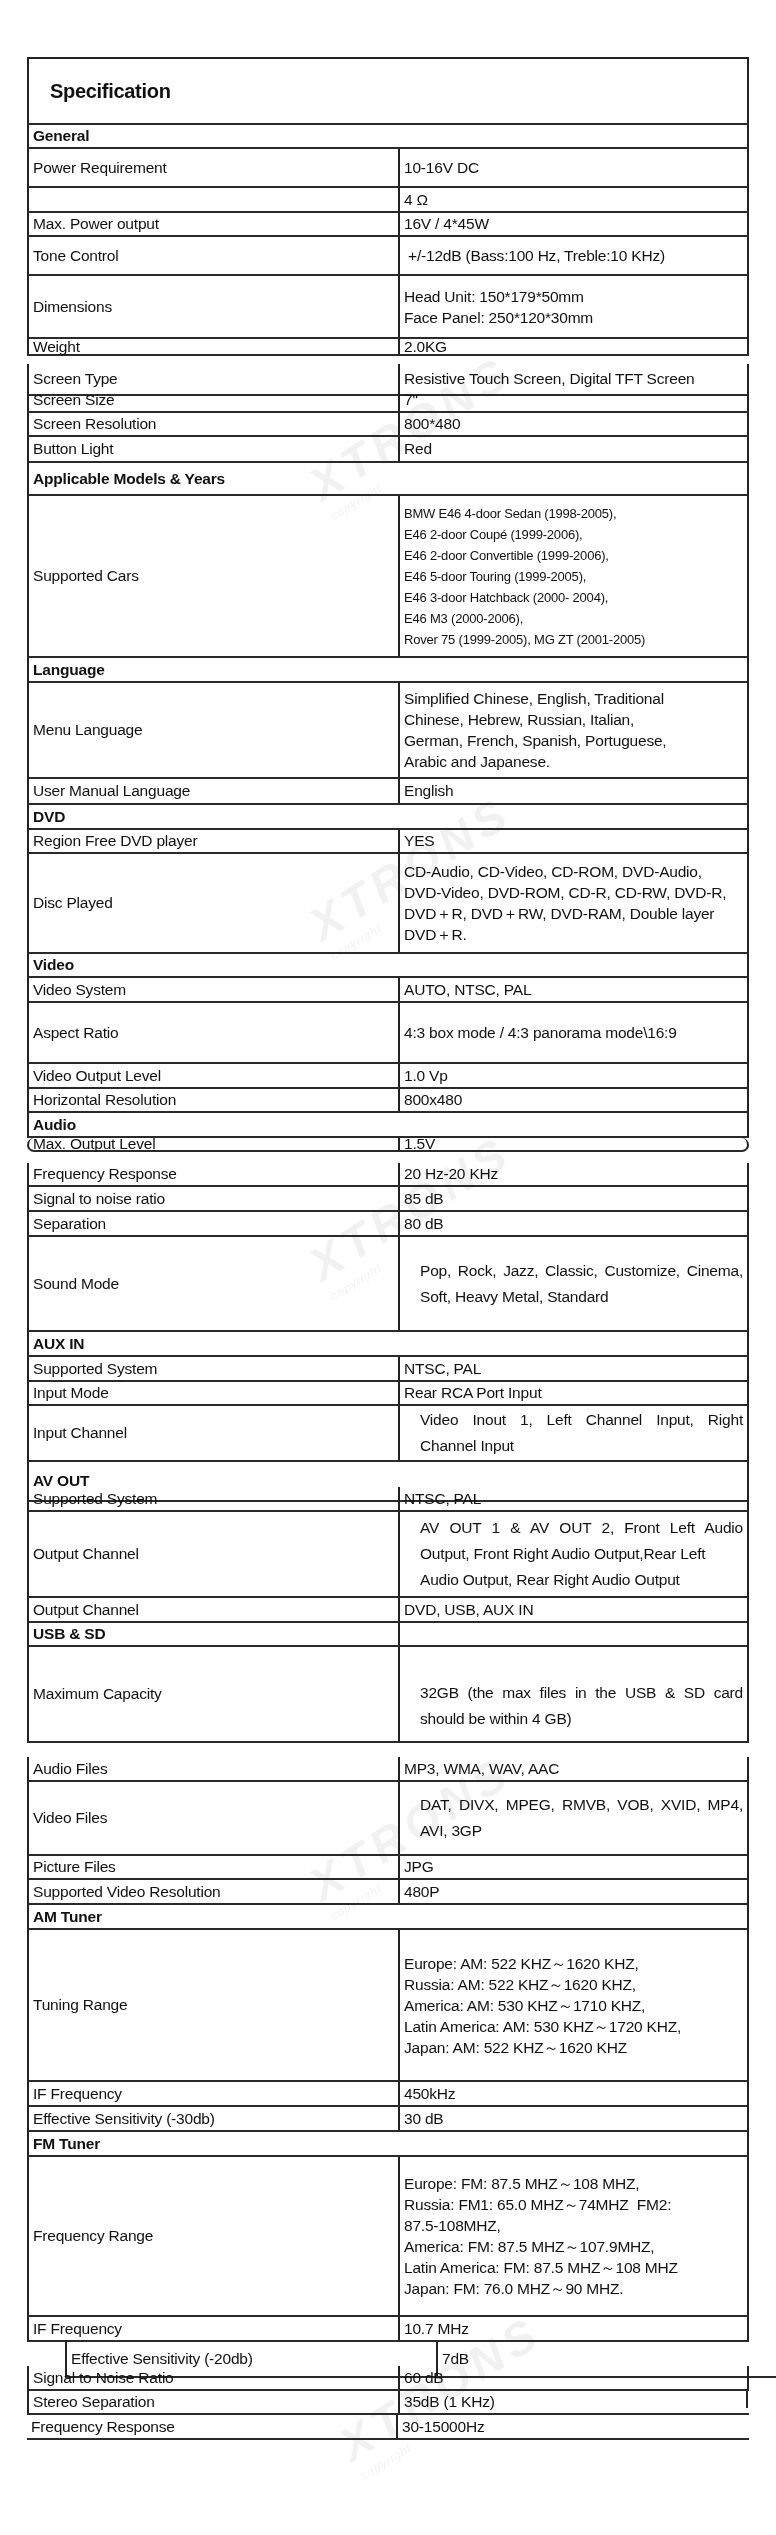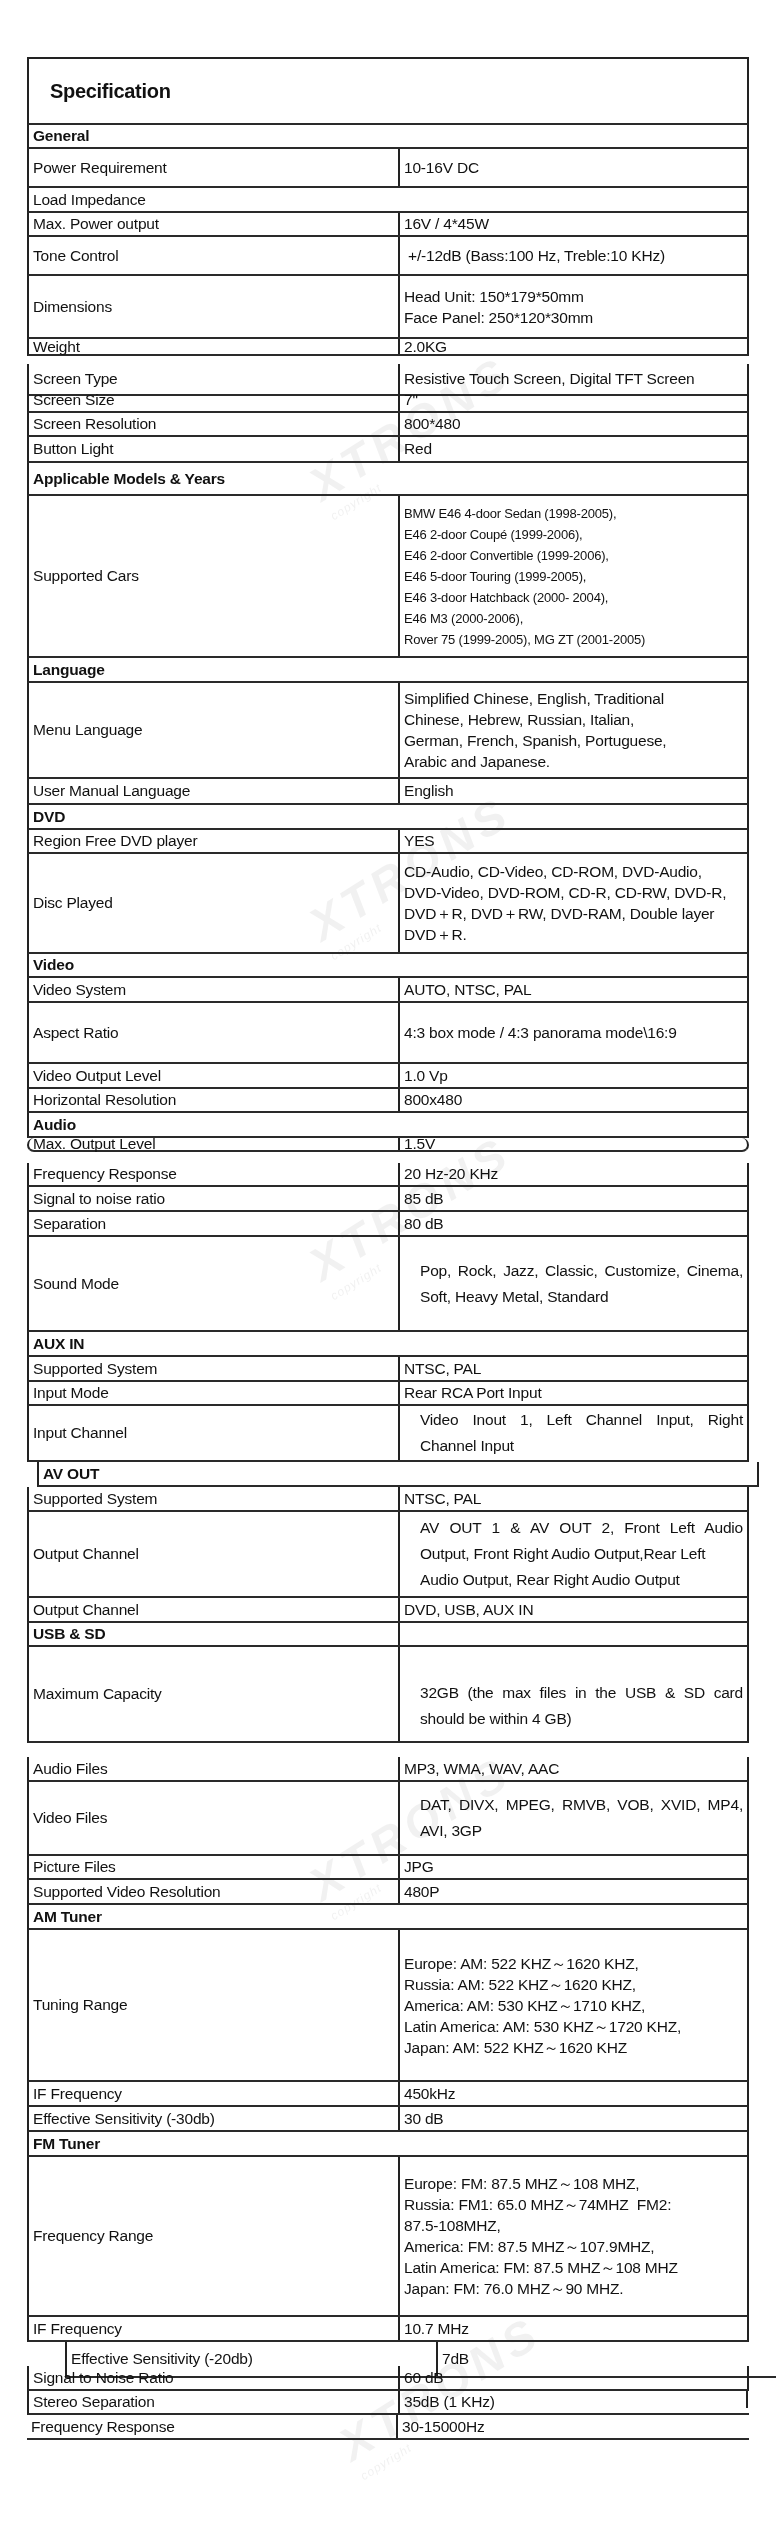--- a/index.html
+++ b/index.html
@@ -47,21 +47,21 @@
   </div>
 
   <div class="row" style="top:125px;height:24px;">
     <div class="section">General</div>
   </div>
   <div class="row" style="top:149px;height:39px;">
     <div class="cell k">Power Requirement</div>
     <div class="cell v">10-16V DC</div>
   </div>
   <div class="row" style="top:188px;height:25px;">
-    <div class="cell k">Load Impedance</div>
+    <div class="cell v">4 Ω</div>
   </div>
   <div class="row" style="top:213px;height:24px;">
     <div class="cell k">Max. Power output</div>
     <div class="cell v">16V / 4*45W</div>
   </div>
   <div class="row" style="top:237px;height:39px;">
     <div class="cell k">Tone Control</div>
     <div class="cell v" style="white-space:pre;"> +/-12dB (Bass:100 Hz, Treble:10 KHz)</div>
   </div>
   <div class="row" style="top:276px;height:63px;">
@@ -213,21 +213,21 @@
   <div class="row" style="top:1406px;height:56px;">
     <div class="cell k">Input Channel</div>
     <div class="cell v justify tall">
       <div class="lines" style="width:100%;">
         <span class="ln">Video Inout 1, Left Channel Input, Right</span>
         <span class="ln last">Channel Input</span>
       </div>
     </div>
   </div>
 
-  <div class="row" style="top:1462px;height:25px;margin-left:10px;">
+  <div class="row" style="top:1462px;height:40px;">
     <div class="section">AV OUT</div>
   </div>
   <div class="row" style="top:1487px;height:25px;">
     <div class="cell k">Supported System</div>
     <div class="cell v">NTSC, PAL</div>
   </div>
   <div class="row" style="top:1512px;height:86px;">
     <div class="cell k">Output Channel</div>
     <div class="cell v justify tall">
       <div class="lines" style="width:100%;">

